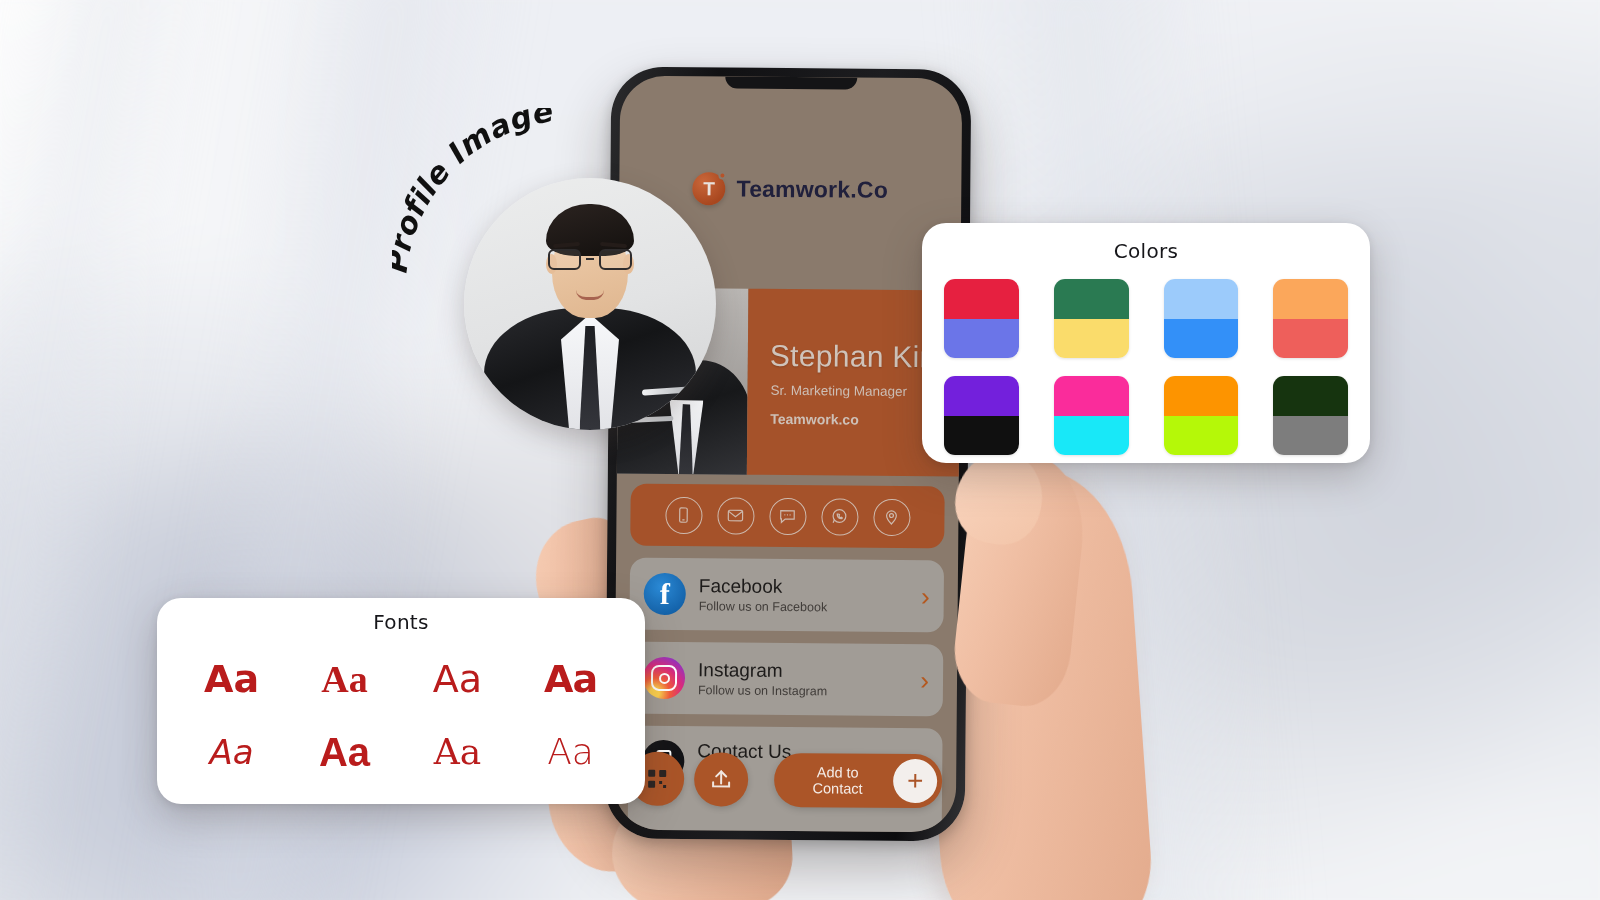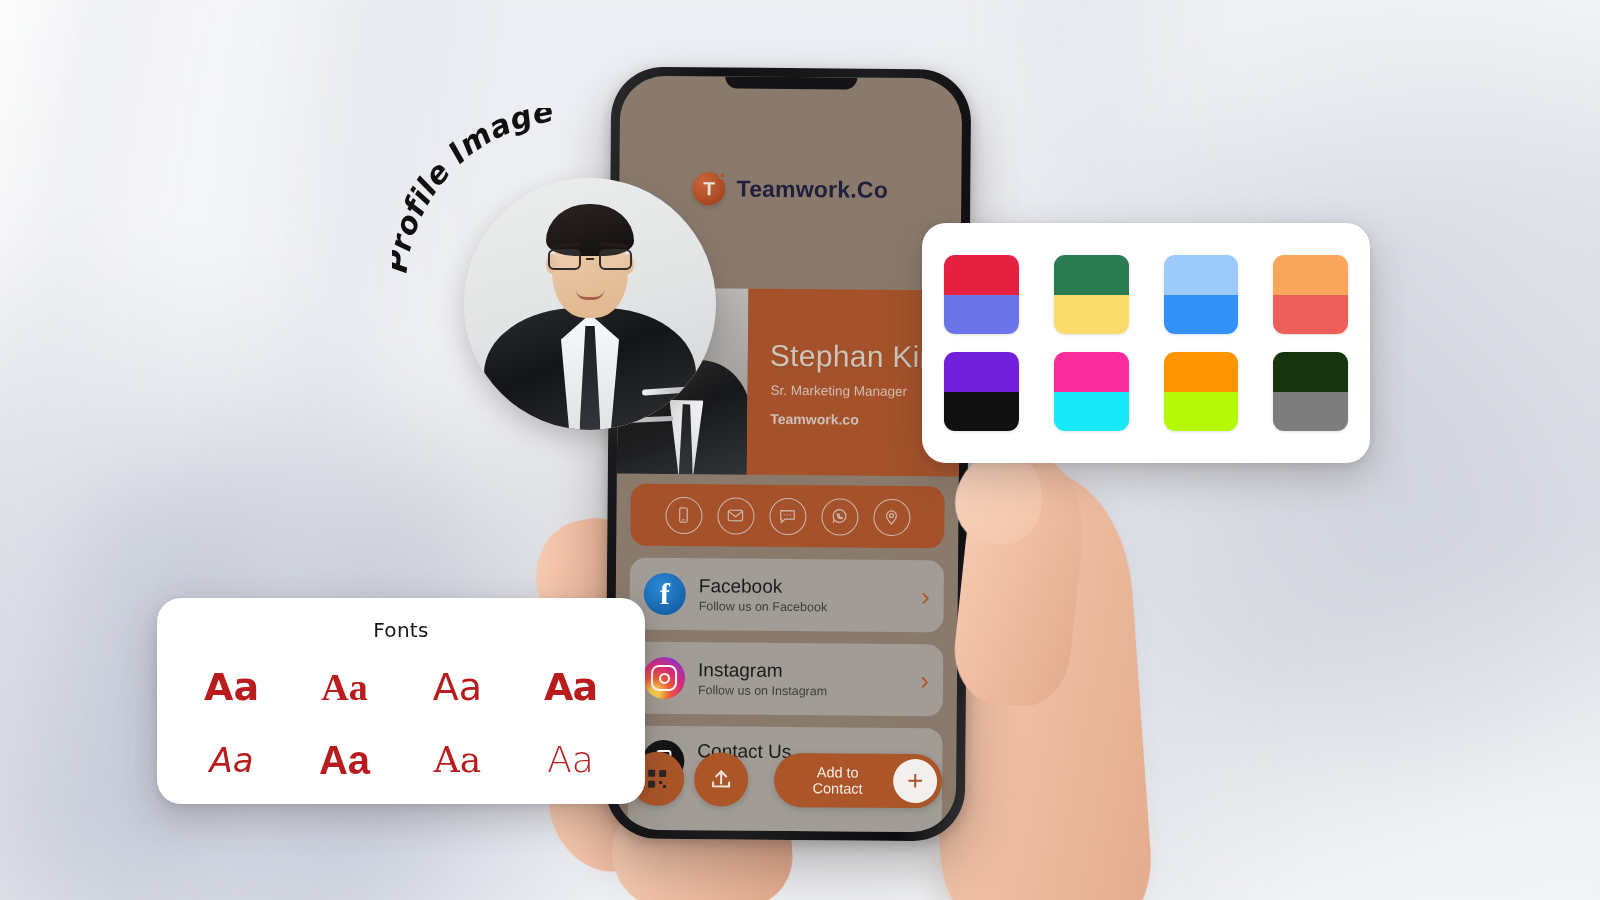--- a/index.html
+++ b/index.html
@@ -341,21 +341,21 @@
     display: flex; flex-direction: column;
     box-shadow: 0 1px 3px rgba(0,0,0,.12);
   }
   .swatch i { display: block; flex: 1; }
 
   
   #fontsPanel {
     position: absolute; left: 157px; top: 598px; width: 488px; height: 206px;
     background: #fff; border-radius: 24px;
     box-shadow: 0 14px 38px rgba(60,50,45,.26), 0 2px 8px rgba(0,0,0,.1);
-    padding: 20px 18px 16px;
+    padding: 12px 18px 16px;
   }
   #fontGrid {
     margin-top: 8px;
     display: grid; grid-template-columns: repeat(4, 1fr); grid-template-rows: repeat(2, 1fr);
     align-items: center; justify-items: center; height: 146px;
   }
   .fSample { font-size: 38px; color: #b91c1c; line-height: 1; }
   .f1 { font-family: "DejaVu Sans", sans-serif; font-weight: 600; }
   .f2 { font-family: "Liberation Serif", serif; font-weight: 700; }
   .f3 { font-family: "DejaVu Sans", sans-serif; font-weight: 500; }
@@ -532,20 +532,21 @@
   <svg id="profileLabel" viewBox="0 0 230 190">
     <defs>
         <path id="arcPath" d="M14,176 A 168,168 0 0 1 176,12" fill="none"></path>
       </defs>
     <text>
       <textPath href="#arcPath" startOffset="4%"><tspan>Profile Image</tspan></textPath>
     </text>
   </svg>
 
   <div id="colorsPanel">
+    <div class="panelTitle">Colors</div>
     <div id="colorGrid">
       <div class="swatch">
           <i style="background: rgb(230, 32, 64);"></i>
           <i style="background: rgb(107, 117, 232);"></i>
         </div>
       <div class="swatch">
           <i style="background: rgb(42, 122, 82);"></i>
           <i style="background: rgb(250, 220, 107);"></i>
         </div>
       <div class="swatch">

